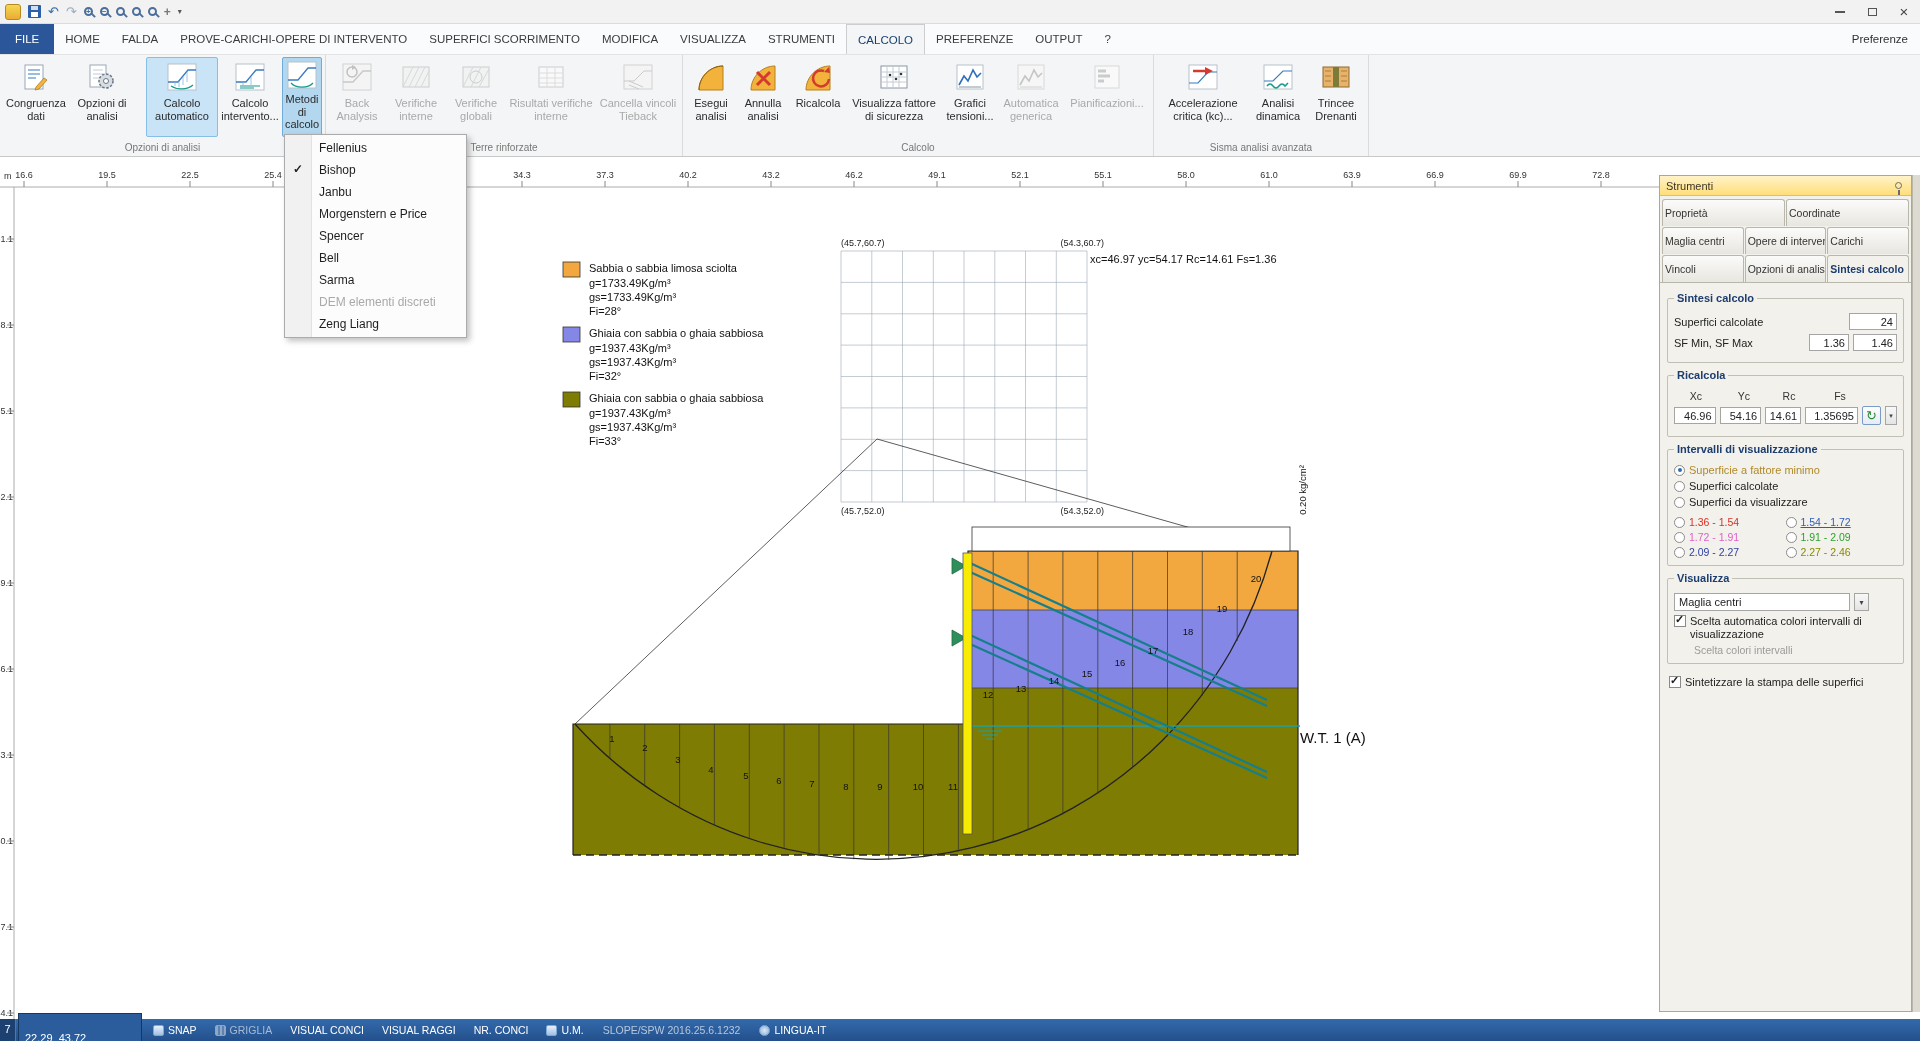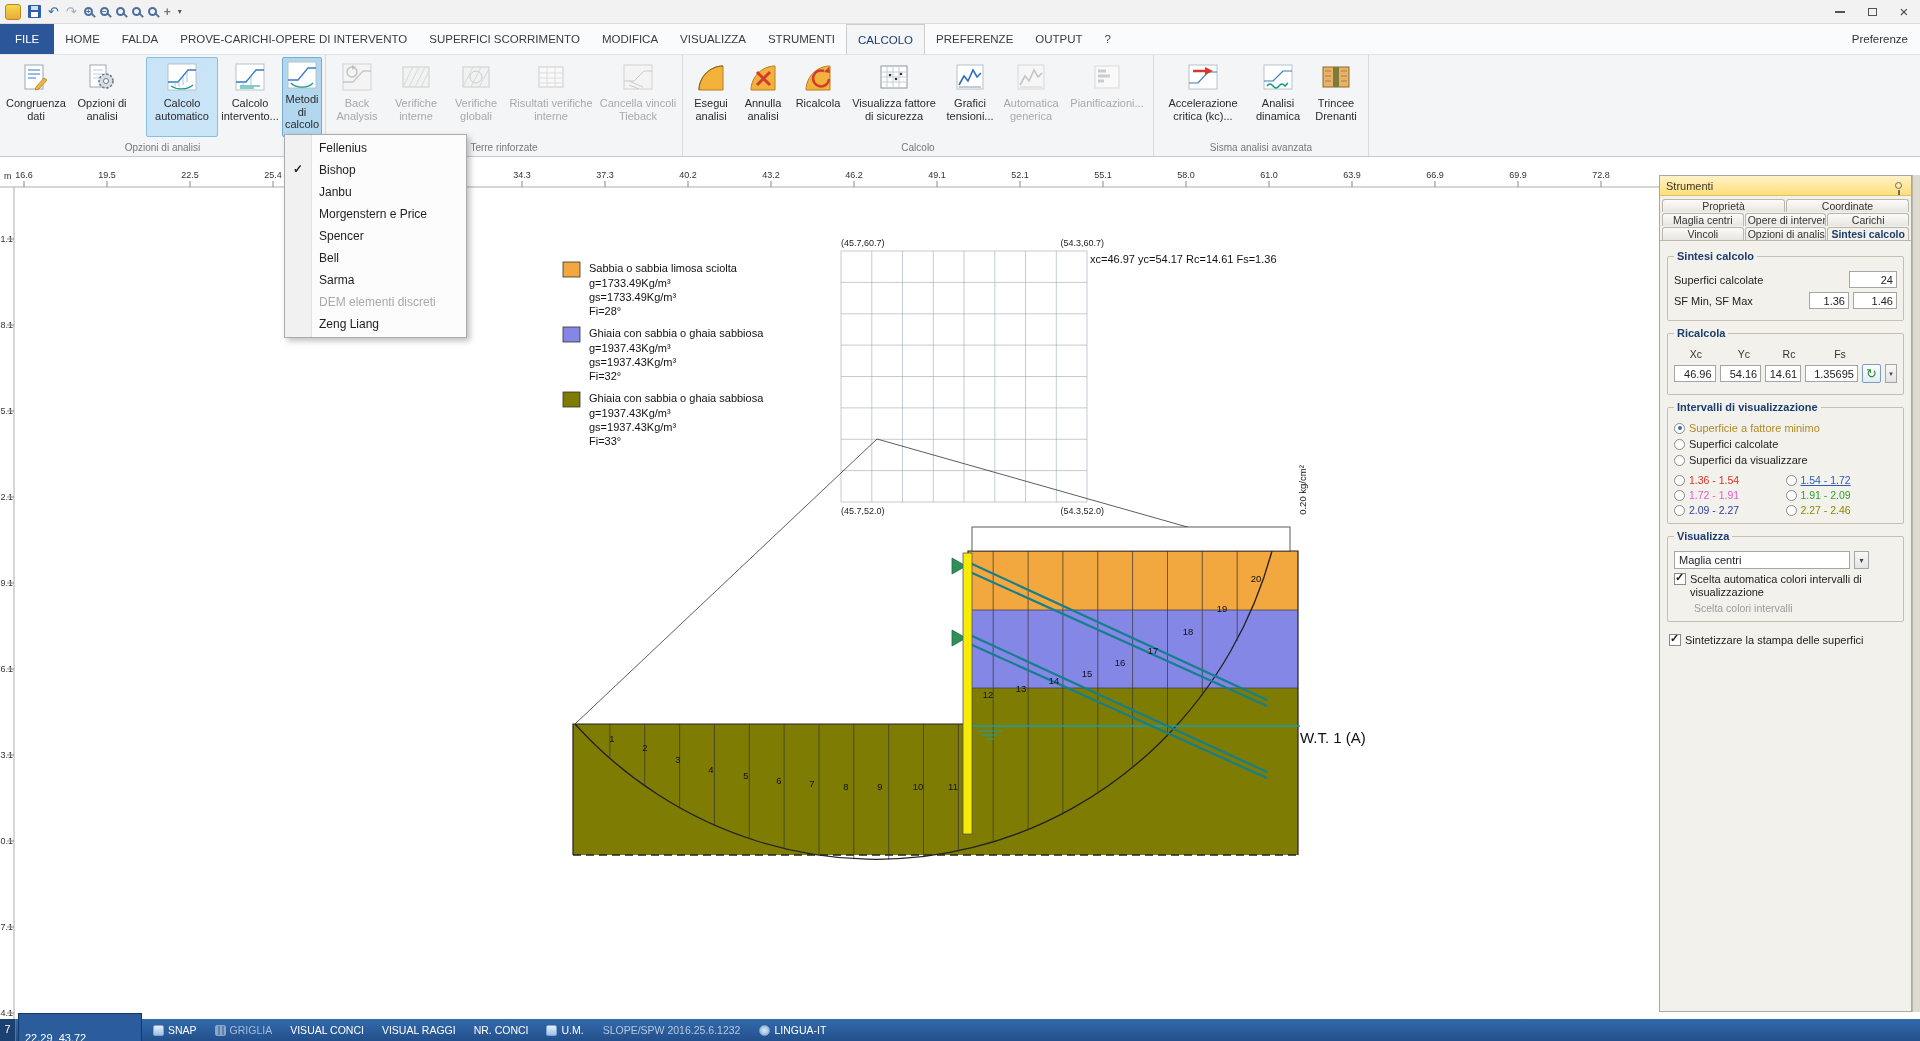--- a/index.html
+++ b/index.html
@@ -68,21 +68,21 @@
 .mi .check{position:absolute;left:8px;top:3px;font-size:12px;color:#222;font-weight:bold}
 .mi.disabled{color:#A9A9A9}
 
 
 .panel{position:absolute;top:175px;left:1659px;width:253px;bottom:29px;background:#F2F1EC;border:1px solid #A9A7A0;z-index:30;display:flex;flex-direction:column;font-size:11px}
 .panel-title{height:20px;background:linear-gradient(#FFF3C8,#FFDE7A);border-bottom:1px solid #D9C06A;display:flex;align-items:center;padding:0 6px;font-size:11px;color:#3A3426}
 .pin{width:7px;height:7px;border:1.5px solid #6B6B6B;border-radius:50%;position:relative;margin-left:auto;margin-right:3px}
 .pin::after{content:'';position:absolute;top:7px;left:2px;width:1.5px;height:5px;background:#6B6B6B}
 .ptabs{padding:2px 2px 0;border-bottom:1px solid #B9B6AC}
 .ptab-row{display:flex;gap:1px;margin-top:1px}
-.ptab{flex:1;text-align:center;font-size:10.5px;padding:0 2px;background:linear-gradient(#FBFBFA,#E8E6E0);border:1px solid #B9B6AC;border-bottom:none;border-radius:3px 3px 0 0;color:#333;white-space:nowrap;overflow:hidden}
+.ptab{flex:1;font-size:10.5px;padding:7px 2px;background:linear-gradient(#FBFBFA,#E8E6E0);border:1px solid #B9B6AC;border-bottom:none;border-radius:3px 3px 0 0;color:#333;white-space:nowrap;overflow:hidden}
 .ptab.active{background:#F2F1EC;font-weight:bold;color:#1C3D6E}
 .pcontent{flex:1;padding:6px 5px;overflow:hidden}
 .gbox{border:1px solid #C2BFB5;border-radius:2px;margin:9px 2px 12px;padding:10px 6px 7px;position:relative}
 .gbox-label{position:absolute;top:-7px;left:6px;background:#F2F1EC;padding:0 3px;font-weight:bold;color:#1C3D6E;font-size:11px;white-space:nowrap}
 .prow{display:flex;align-items:center;margin:4px 0;gap:4px;color:#222}
 .plabel{flex:1}
 .pinput{display:inline-block;background:#fff;border:1px solid #A5A5A5;font-size:11px;padding:1px 3px;text-align:right;height:17px;line-height:14px;overflow:hidden;white-space:nowrap}
 .w48{width:48px}.w40{width:40px}.w44{width:44px}
 .hcell{text-align:center;font-size:10.5px;color:#333;display:inline-block}
 .c1{width:44px}.c2{width:44px}.c3{width:38px}.c4{width:56px}

